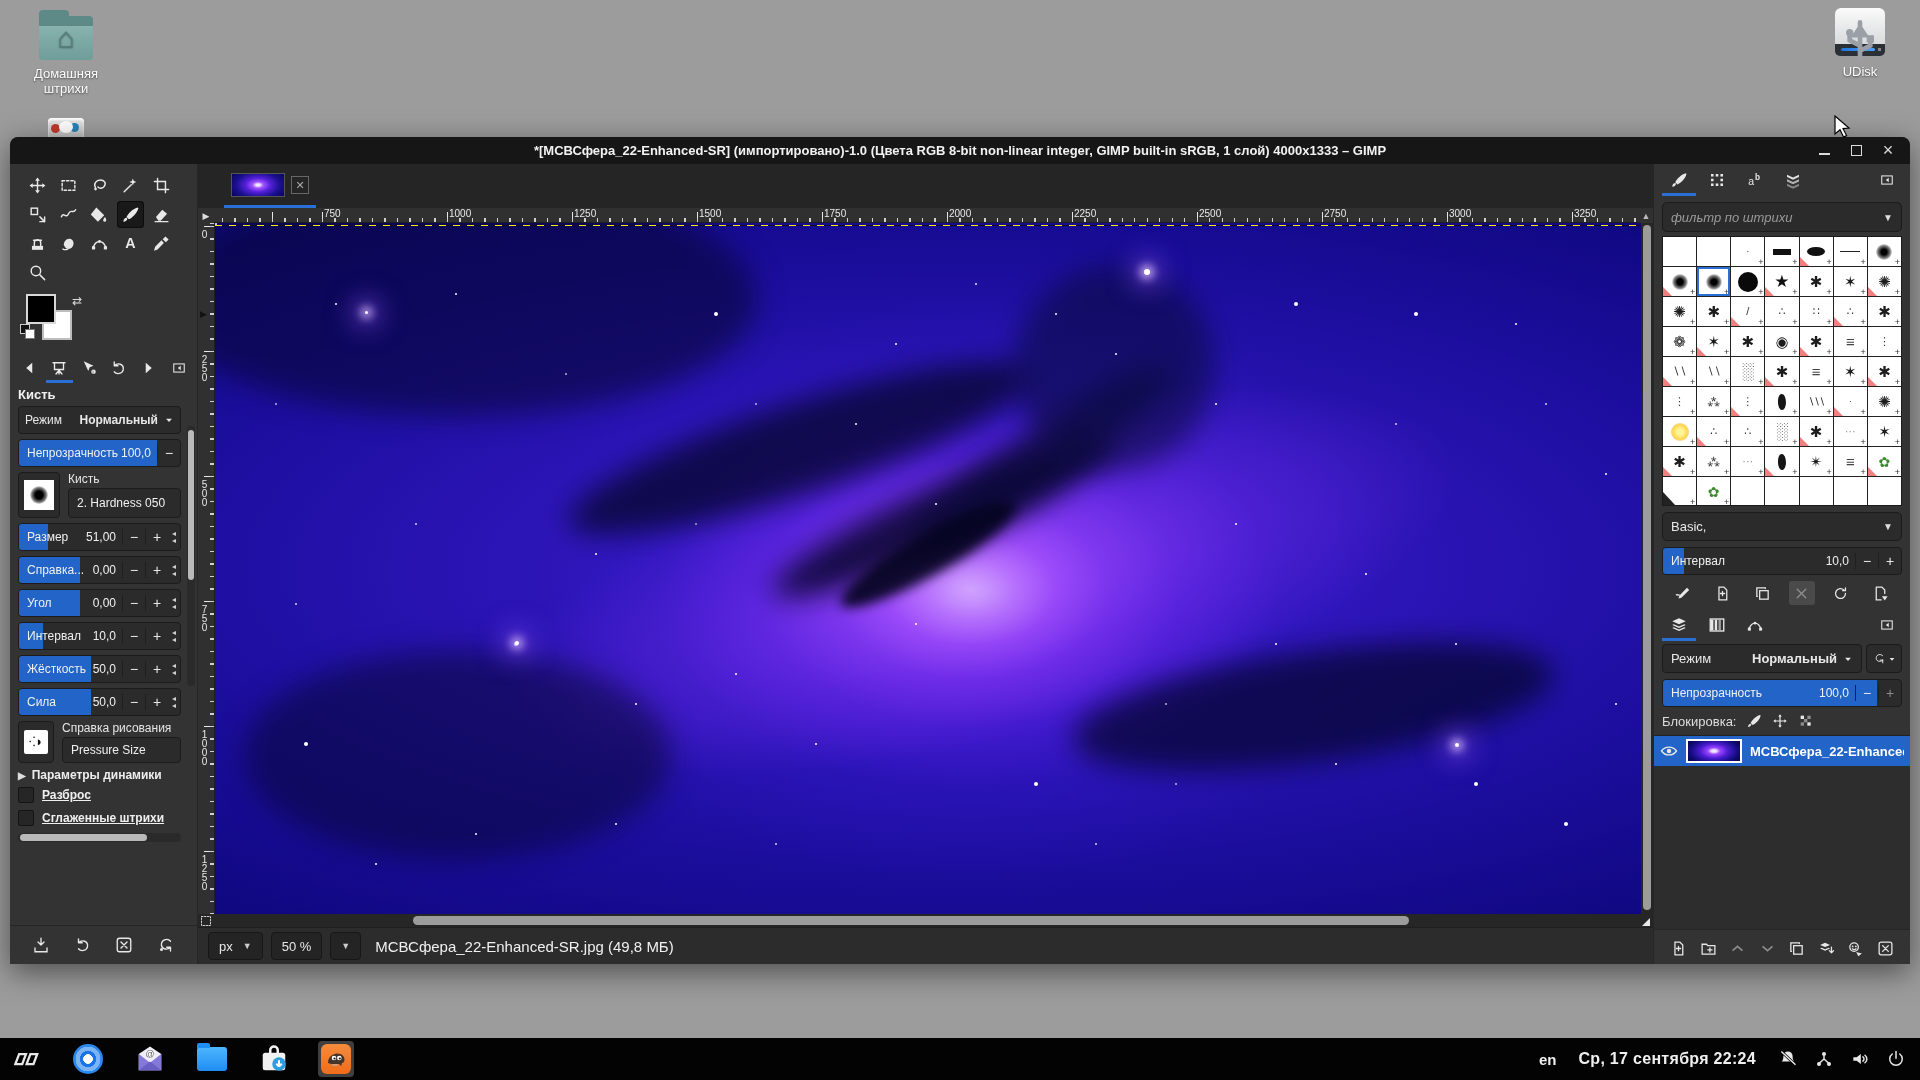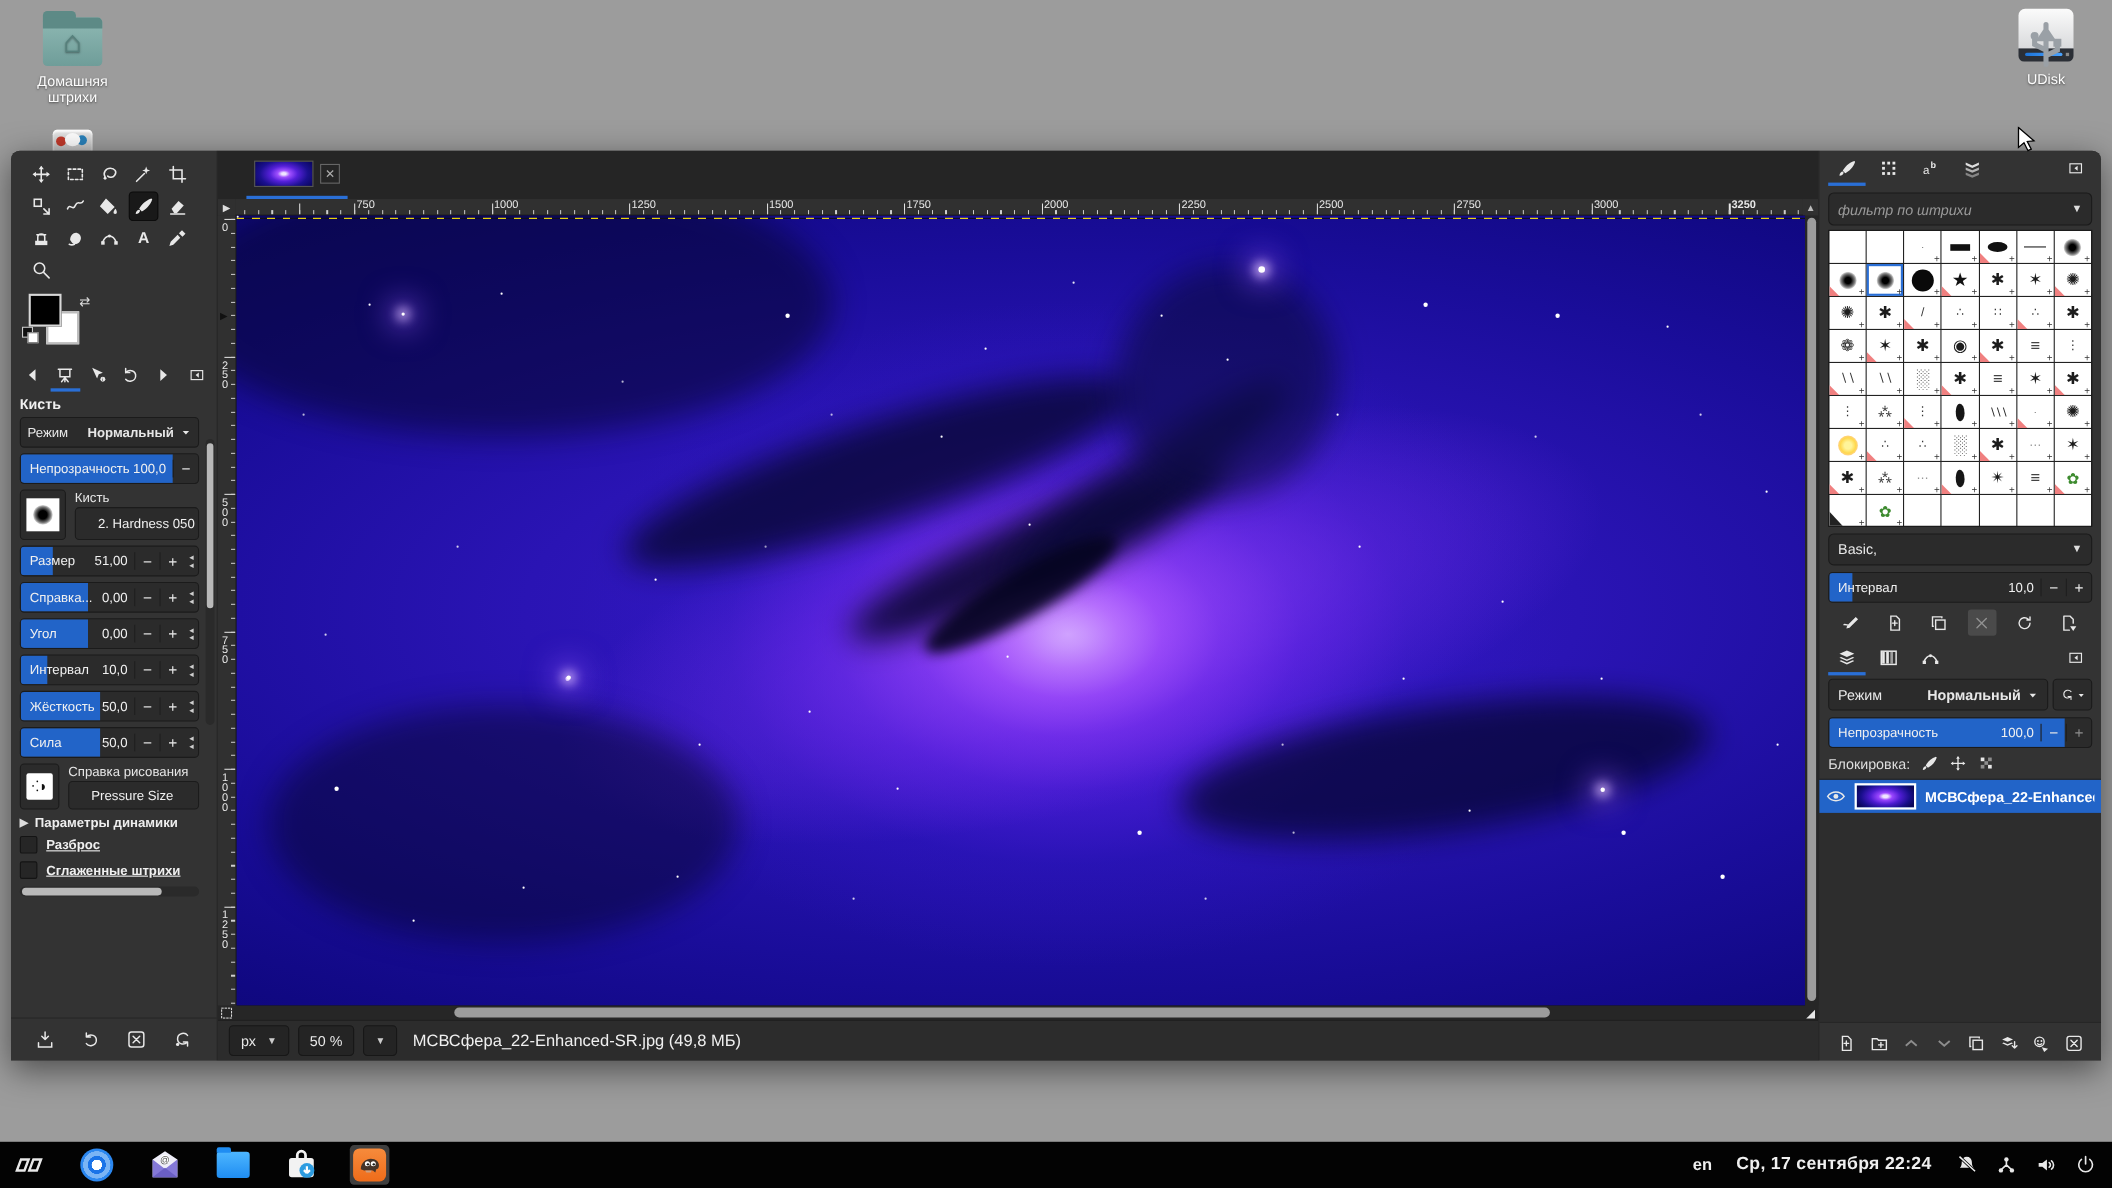--- a/index.html
+++ b/index.html
@@ -56,21 +56,21 @@
   .gslider .lab{position:relative;padding-left:8px;z-index:1;white-space:nowrap;}
   .gslider .val{position:relative;margin-left:auto;z-index:1;padding-right:6px;}
   .gslider .btn{position:relative;z-index:1;width:22px;text-align:center;color:#e8e8e8;font-size:14px;border-left:1px solid #1f1f1f;flex:none;}
   .gslider .spin{position:relative;z-index:1;width:12px;color:#cfcfcf;font-size:8px;line-height:7px;text-align:center;flex:none;}
   .brushsel{display:flex;gap:8px;align-items:stretch;flex:none;}
   .bthumb{width:40px;height:44px;background:#2b2b2b;border:1px solid #1b1b1b;border-radius:4px;display:flex;align-items:center;justify-content:center;}
   .bthumb .bb{width:30px;height:30px;background:#fff;position:relative;}
   .bthumb .bb i{position:absolute;left:50%;top:50%;width:18px;height:18px;margin:-9px 0 0 -9px;border-radius:50%;background:radial-gradient(circle,#000 0 30%,rgba(0,0,0,.55) 55%,rgba(0,0,0,0) 75%);}
   .bsel-col{flex:1;display:flex;flex-direction:column;gap:2px;}
   .bsel-col .blab{color:#e6e6e6;font-size:12px;}
-  .bsel-col .bname{flex:1;background:#2b2b2b;border:1px solid #1b1b1b;border-radius:4px;color:#f0f0f0;font-size:12px;display:flex;align-items:center;padding-left:20px;}
+  .bsel-col .bname{flex:1;background:#2b2b2b;border:1px solid #1b1b1b;border-radius:4px;color:#f0f0f0;font-size:12px;display:flex;align-items:center;padding-left:8px;}
   .dynrow{display:flex;gap:8px;flex:none;}
   .dthumb{width:34px;height:40px;background:#2b2b2b;border:1px solid #1b1b1b;border-radius:4px;display:flex;align-items:center;justify-content:center;}
   .dthumb .dd{width:24px;height:24px;background:#fff;border-radius:2px;position:relative;font-size:13px;color:#111;text-align:center;line-height:24px;}
   .expander{color:#eee;font-size:12px;font-weight:bold;display:flex;align-items:center;gap:6px;flex:none;}
   .expander .tri{color:#ddd;font-size:10px;}
   .checkrow{display:flex;align-items:center;gap:8px;color:#f0f0f0;font-size:12px;font-weight:bold;flex:none;text-decoration:underline;}
   .cbox{width:14px;height:14px;background:#262626;border:1px solid #141414;border-radius:2px;}
   .lhscroll{height:9px;background:#2a2a2a;border-radius:5px;margin:2px 0;position:relative;flex:none;}
   .lhscroll .th{position:absolute;left:2px;top:1px;bottom:1px;width:78%;background:#b9b9b9;border-radius:4px;}
   #leftfooter{flex:none;height:38px;display:flex;align-items:center;justify-content:space-around;padding:0 10px;border-top:1px solid #262626;}
@@ -236,20 +236,32 @@
       <div class="usb-glyph"><svg viewBox="0 0 24 24">
             <path class="s" style="stroke:#9aa0a6" d="M12 4v14M12 6l-2 3h4zM12 13l-4-2V9M12 15l4-2v-2"></path>
             <circle fill="#9aa0a6" cx="8" cy="8" r="1.4"></circle>
             <rect fill="#9aa0a6" x="14.6" y="9" width="2.8" height="2.8"></rect>
           </svg></div>
     </div>
     <div>UDisk</div>
   </div>
 
   <div id="win">
+    <div id="titlebar">
+      <div id="title">*[МСВСфера_22-Enhanced-SR] (импортировано)-1.0 (Цвета RGB 8-bit non-linear integer, GIMP built-in sRGB, 1 слой) 4000x1333 – GIMP</div>
+      <div class="winbtns">
+        <div class="winbtn">
+            <span class="mi"></span>
+          </div>
+        <div class="winbtn">
+            <span class="sq"></span>
+          </div>
+        <div class="winbtn" style="font-size:18px;">×</div>
+      </div>
+    </div>
 
     <div id="mainrow">
 
       <div id="leftpanel">
         <div id="toolgrid">
             <div class="tool">
               <svg viewBox="0 0 24 24">
                 <path class="s" d="M12 4v16M4 12h16"></path>
                 <path class="f" d="M12 2l-3 4h6zM12 22l-3-4h6zM2 12l4-3v6zM22 12l-4-3v6z"></path>
               </svg>
@@ -535,21 +547,21 @@
               <span class="rt-lab" style="left: 110px;">750</span>
               <span class="rt-lab" style="left: 235px;">1000</span>
               <span class="rt-lab" style="left: 360px;">1250</span>
               <span class="rt-lab" style="left: 485px;">1500</span>
               <span class="rt-lab" style="left: 610px;">1750</span>
               <span class="rt-lab" style="left: 735px;">2000</span>
               <span class="rt-lab" style="left: 860px;">2250</span>
               <span class="rt-lab" style="left: 985px;">2500</span>
               <span class="rt-lab" style="left: 1110px;">2750</span>
               <span class="rt-lab" style="left: 1235px;">3000</span>
-              <span class="rt-lab" style="left: 1360px; font-weight: bold;">3250</span>
+              <span class="rt-lab" style="left: 1360px;">3250</span>
             </div>
           <div id="rulerzoombtn">▲</div>
         </div>
         <div id="canvasrow">
           <div id="rulerleft">
               <span class="rl-marker" style="top:86px;">▶</span>
               <span class="rl-lab" style="top: 6px;">0</span>
               <span class="rl-lab" style="top: 131px;">250</span>
               <span class="rl-lab" style="top: 256px;">500</span>
               <span class="rl-lab" style="top: 381px;">750</span>

